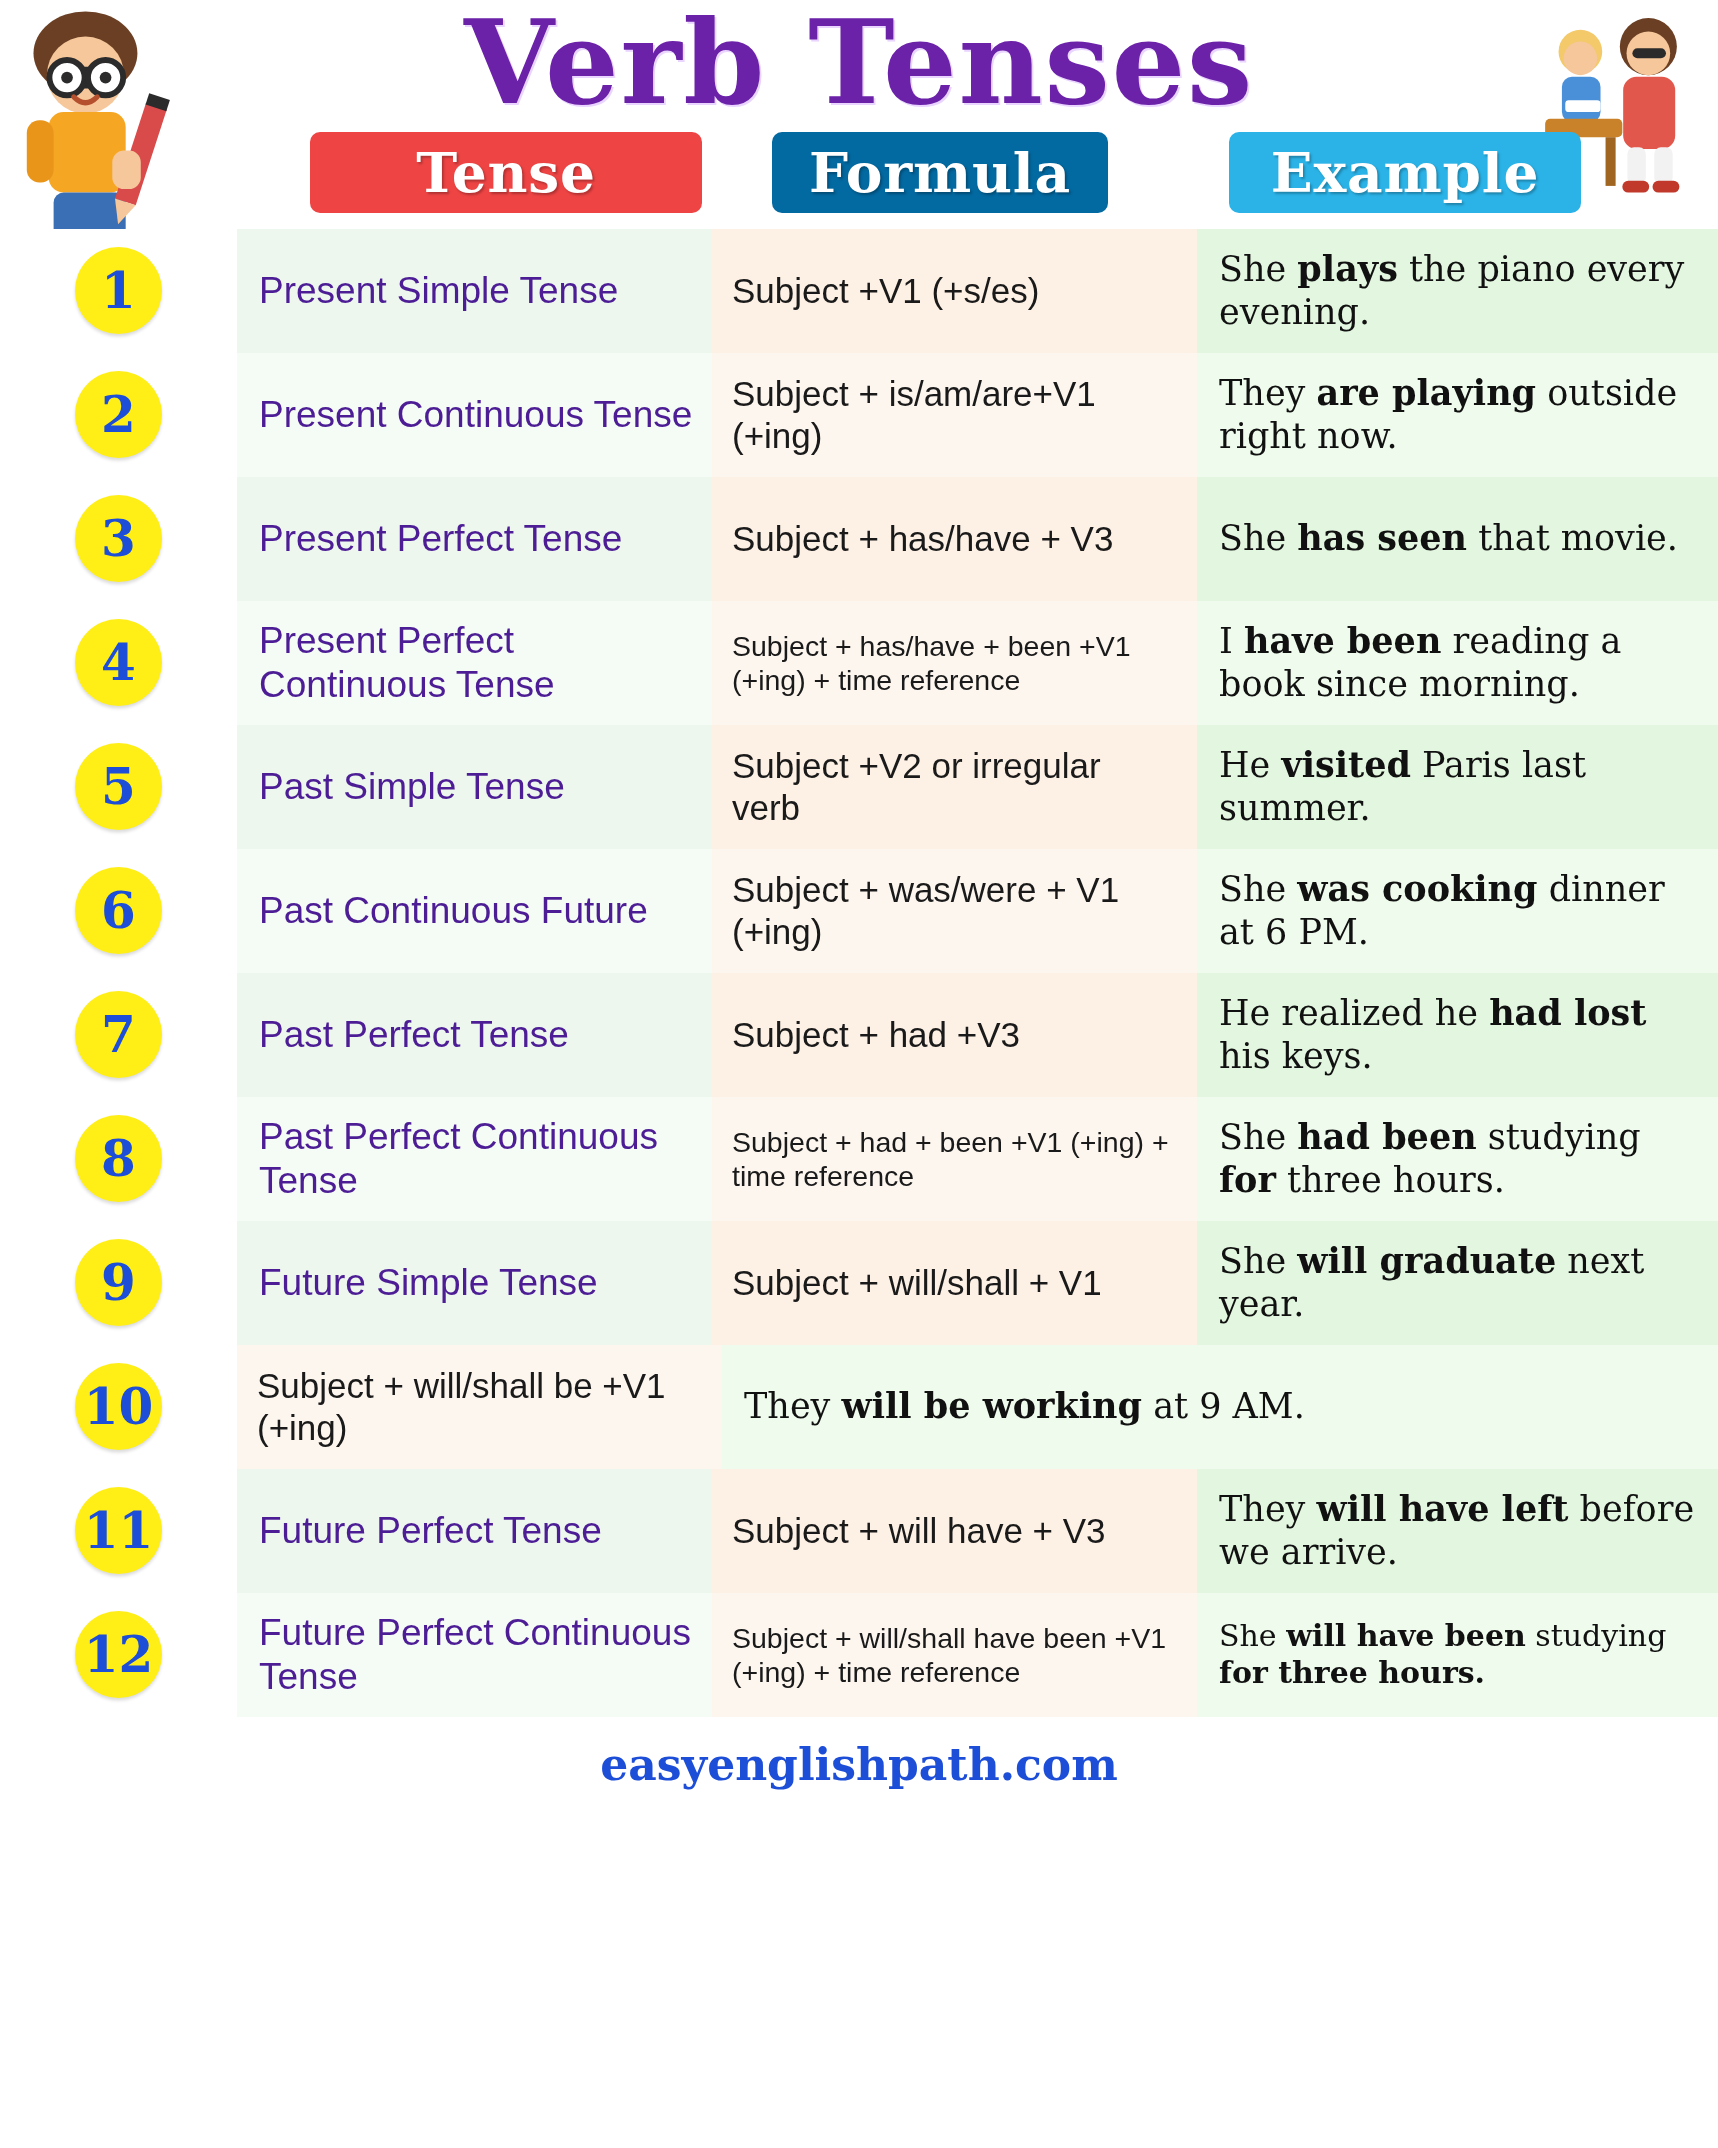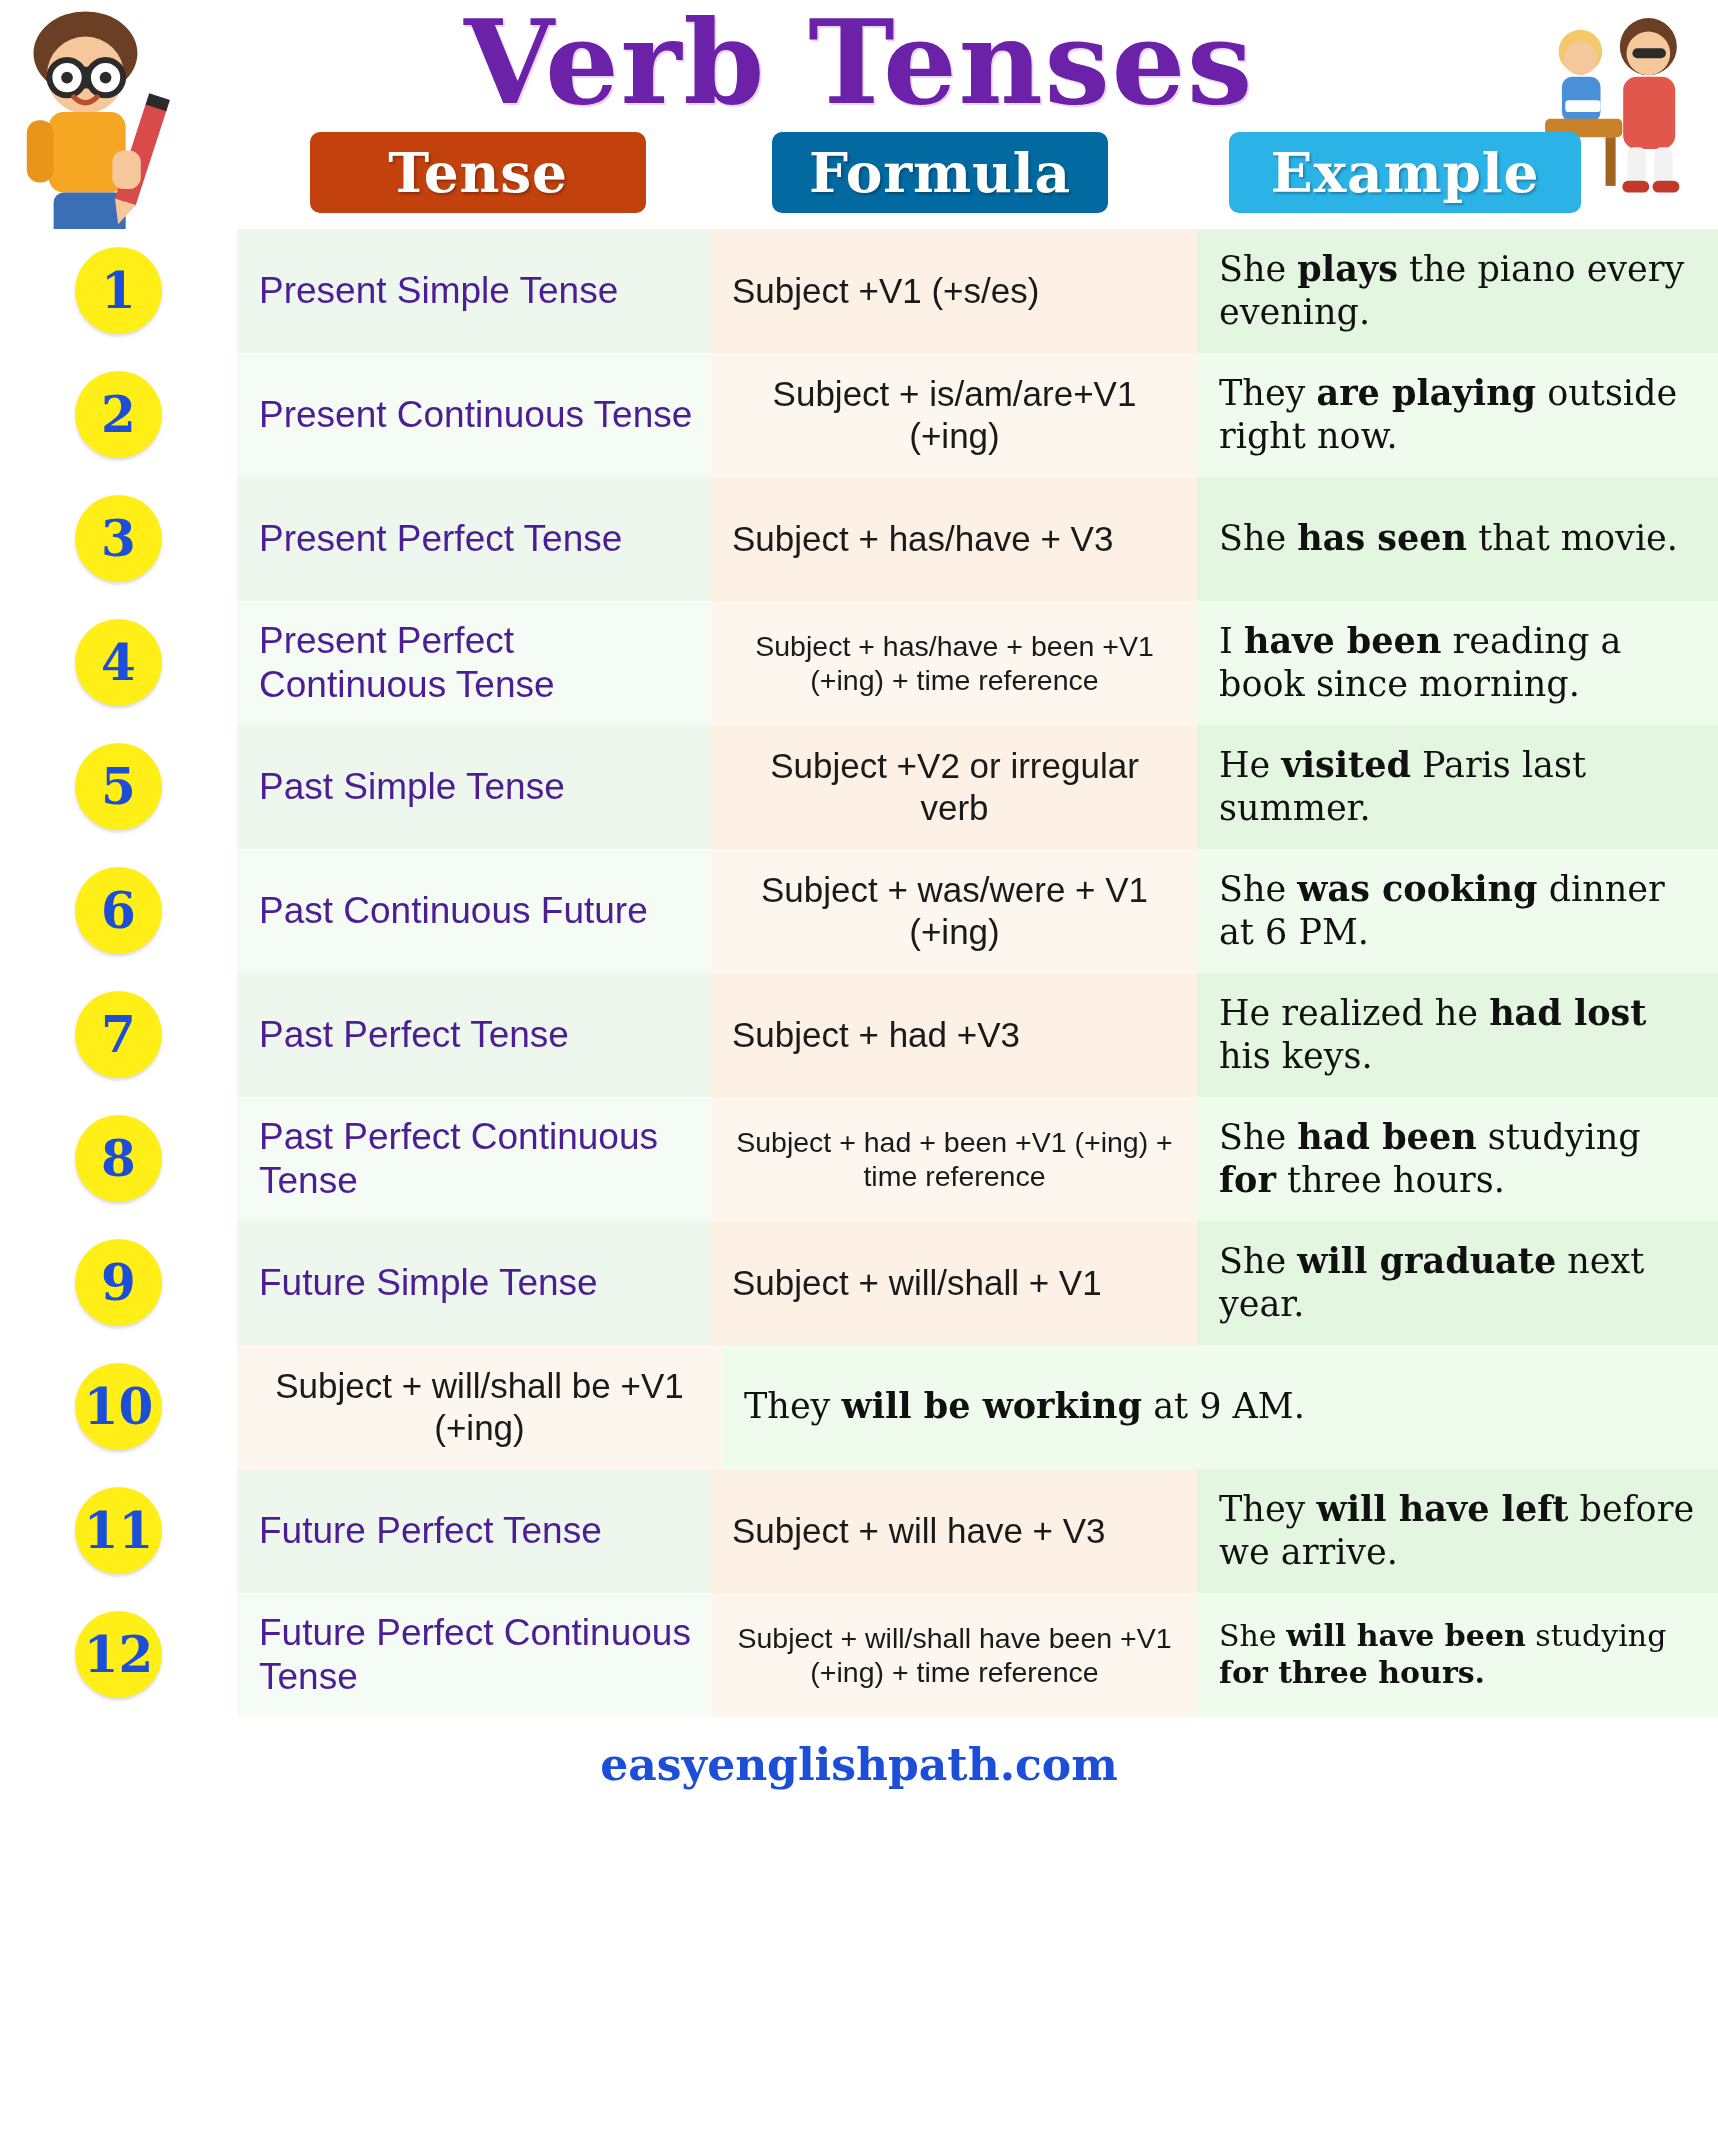--- a/index.html
+++ b/index.html
@@ -61,21 +61,21 @@
     justify-content: center;
     height: 81px;
     border-radius: 10px;
     color: #ffffff;
     font-family: "DejaVu Serif", serif;
     font-weight: bold;
     font-size: 55px;
     letter-spacing: 0.8px;
     text-shadow: 1.7px 1.7px 2.5px rgba(0,0,0,0.28);
   }
-  .chip-tense   { left: 310px;  width: 336px; background: #c2410c; }
+  .chip-tense   { left: 310px;  width: 392px; background: #ef4444; }
   .chip-formula { left: 772px;  width: 336px; background: #0369a1; }
   .chip-example { left: 1229px; width: 352px; background: #2bb3e8; }
 
   
   .table {
     position: relative;
     margin: 5px 0 0 0;
     padding: 0 0 0 0;
     width: 1718px;
   }
@@ -120,21 +120,20 @@
   }
   .formula-cell {
     width: 485px;
     flex: 0 0 485px;
     display: flex;
     align-items: center;
     padding: 18px 20px;
     color: #1a1a1a;
     font-size: 35px;
     line-height: 1.2;
-    text-align: center;
   }
   .formula-cell.small { font-size: 28.5px; }
   .example-cell {
     flex: 1 1 auto;
     display: flex;
     align-items: center;
     padding: 8.4px 22px 8.4px 22px;
     font-family: "DejaVu Serif", serif;
     font-size: 35px;
     line-height: 1.22;

